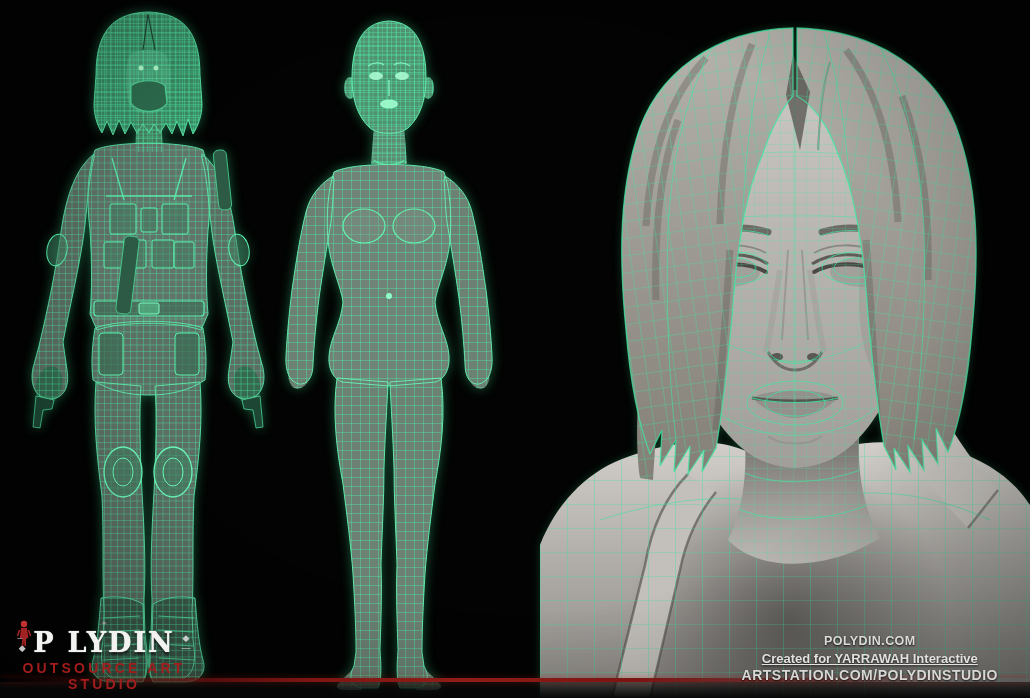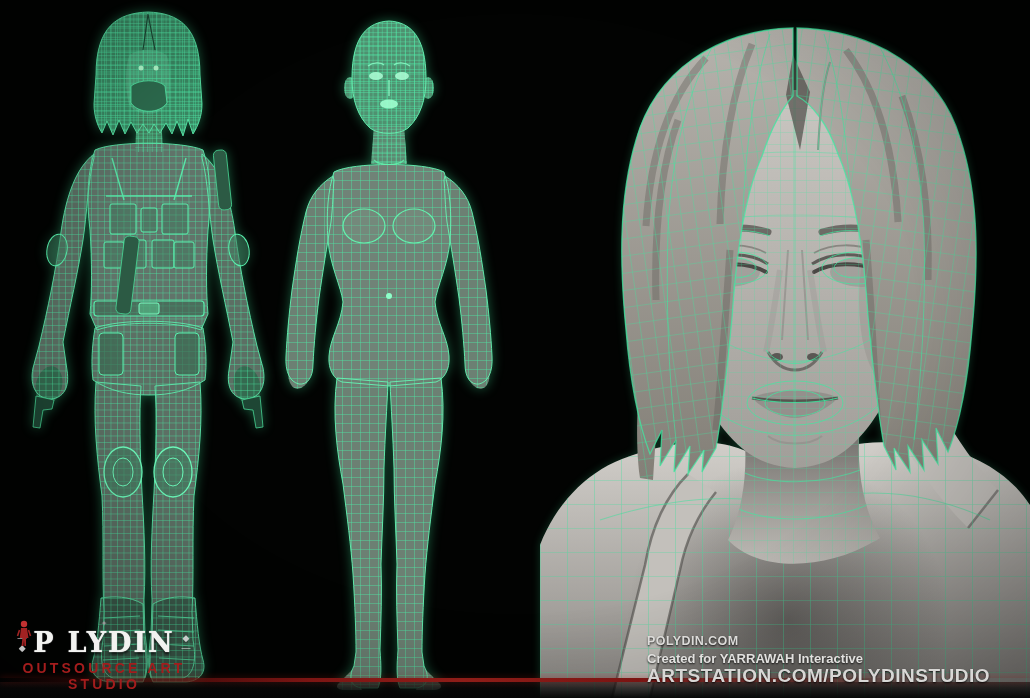--- a/index.html
+++ b/index.html
@@ -18,25 +18,25 @@
     box-shadow:0 0 7px rgba(140,22,16,.45);}
   #logo{position:absolute;left:16px;bottom:6px;width:176px;z-index:6;text-align:center;color:#f0f0ee;}
   #logo .top-orn{font-size:8px;color:#9a9a9a;line-height:8px;display:block;}
   #logo .row{display:flex;align-items:center;justify-content:center;gap:5px;}
   #logo .orn{font-size:9px;color:#d8d8d8;opacity:.9;}
   .logo-word{font-family:"DejaVu Serif",serif;font-weight:700;font-size:27px;line-height:30px;
     letter-spacing:2px;color:#f2f2f0;text-shadow:0 0 1px #fff,0 2px 3px rgba(0,0,0,.9);}
   #logo .knight{display:inline-block;margin:0 1px;}
   #logo .tagline{display:block;margin-top:2px;font-size:14px;font-weight:700;
     letter-spacing:3.2px;color:#a31d1d;}
-  #credits{position:absolute;right:40px;bottom:14px;z-index:6;text-align:left;
+  #credits{position:absolute;right:32px;bottom:14px;z-index:6;text-align:center;
     text-shadow:0 1px 2px rgba(0,0,0,.85);}
   #credits .c1{font-size:12.5px;font-weight:700;color:#dcdbd9;letter-spacing:.4px;line-height:17px;}
-  #credits .c2{font-size:13px;font-weight:700;color:#e2e1df;line-height:17px;}
-  #credits .c3{font-size:19px;font-weight:700;color:#d8d7d5;letter-spacing:.5px;line-height:17px;}
+  #credits .c2{font-size:13px;font-weight:700;color:#e2e1df;line-height:17px;text-decoration:underline;}
+  #credits .c3{font-size:14px;font-weight:700;color:#d8d7d5;letter-spacing:.5px;line-height:17px;}
 </style>
 </head>
 <body>
 
 <div id="stage">
 
 <svg width="1030" height="698" viewBox="0 0 1030 698">
 <defs>
   <pattern id="m4" width="4.6" height="4.6" patternUnits="userSpaceOnUse">
     <path d="M4.6 0H0V4.6" fill="none" stroke="#55f2ae" stroke-width="0.8" opacity="0.95"></path>

